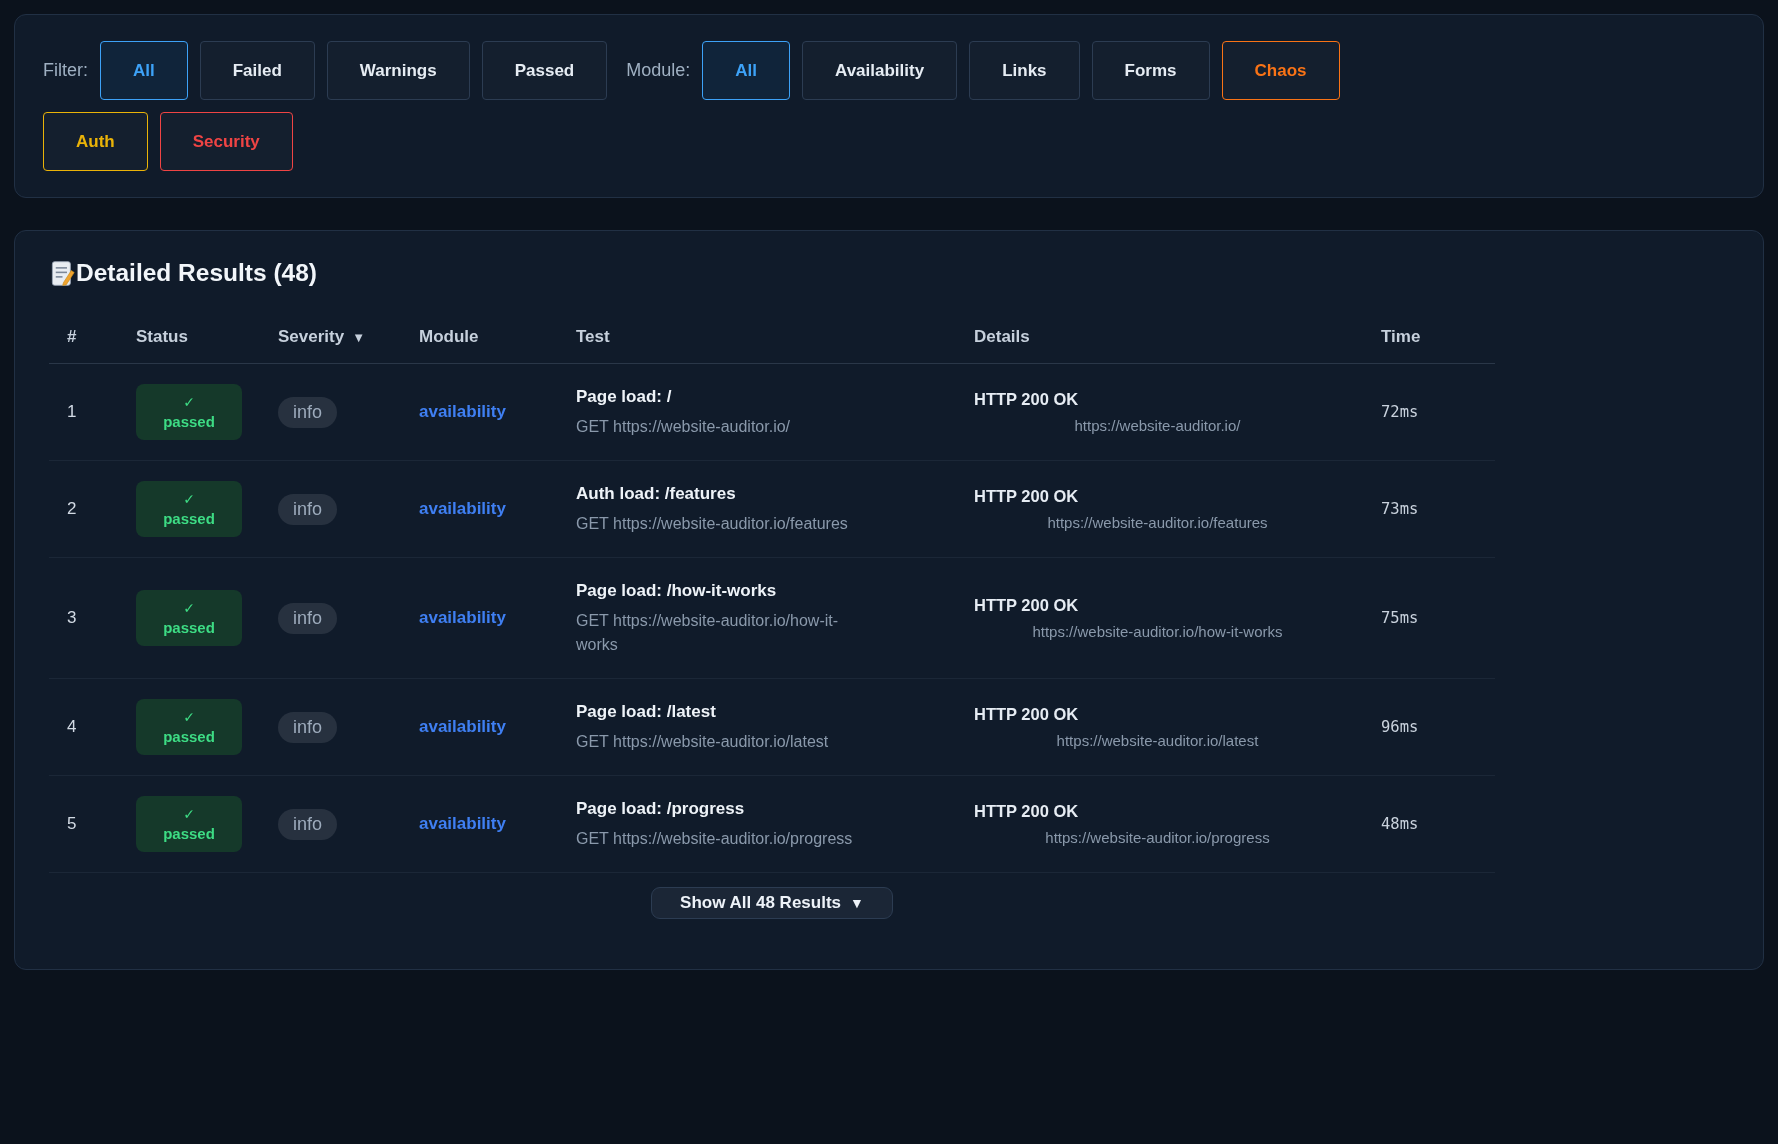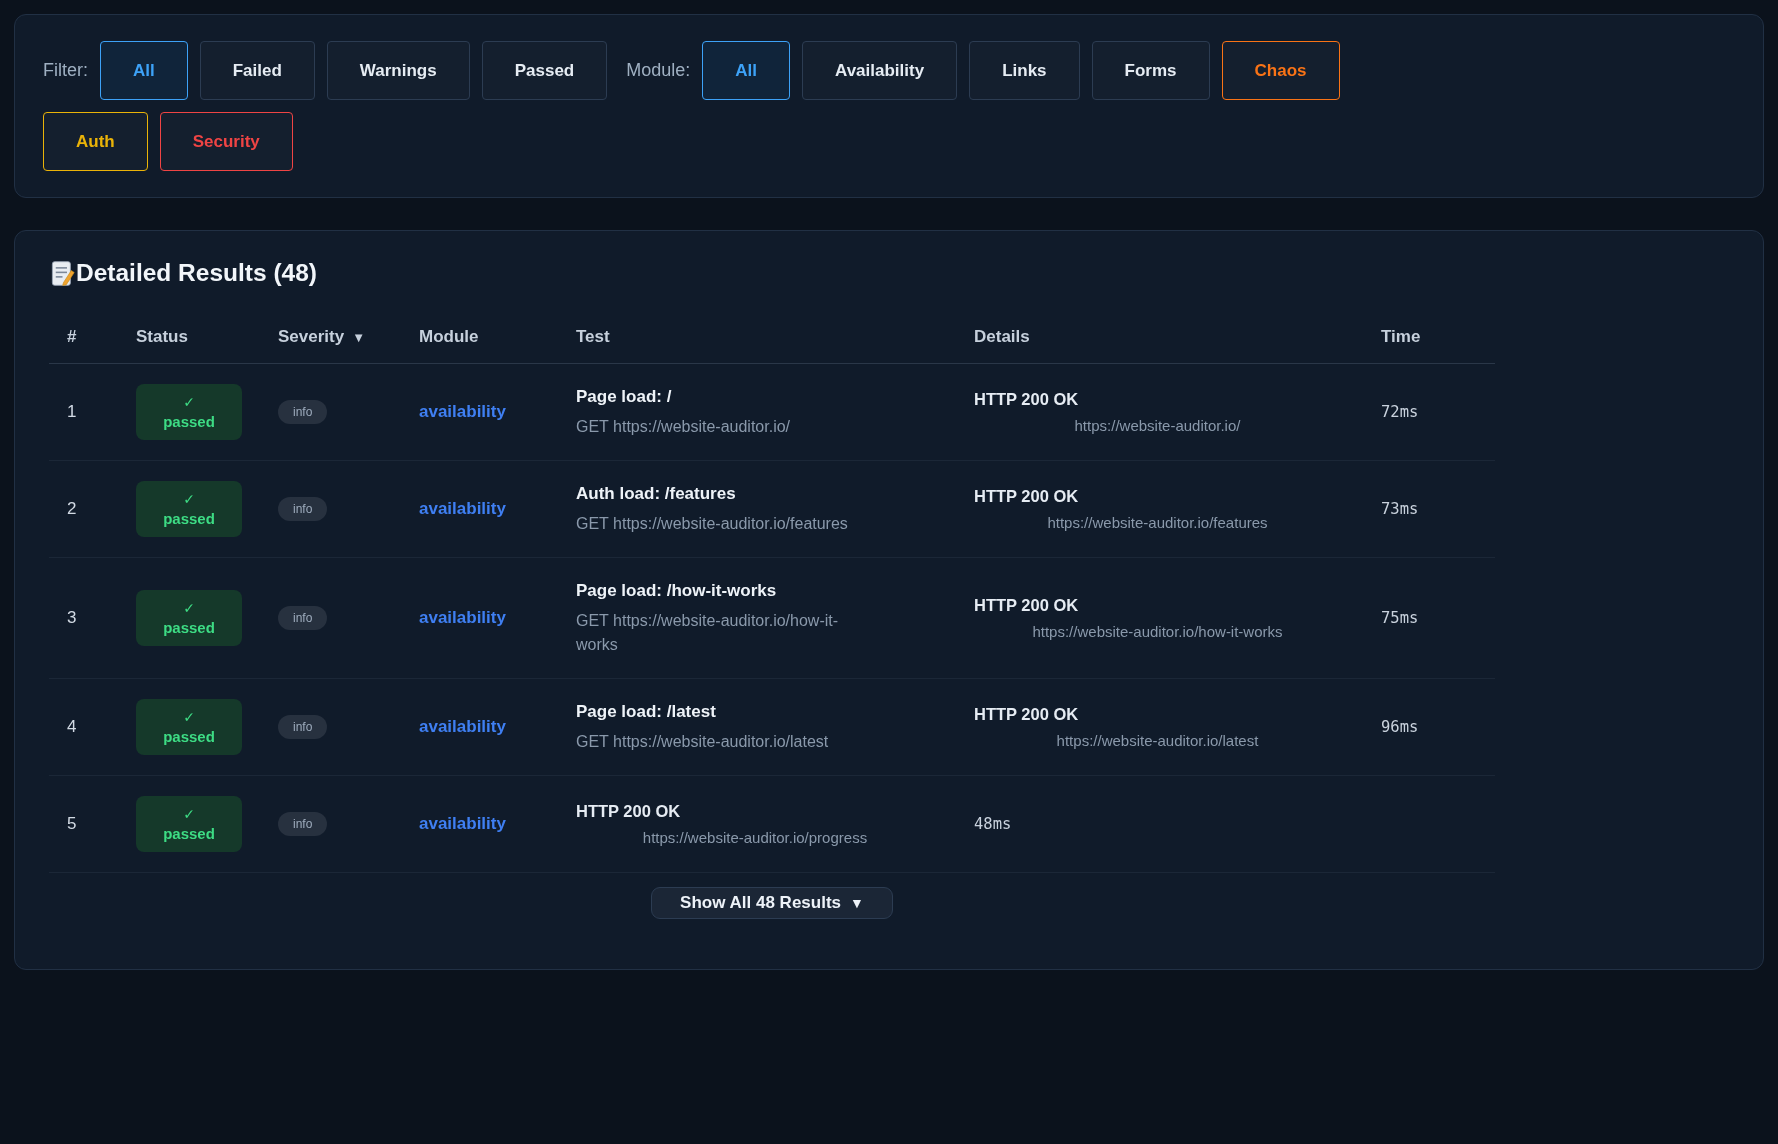--- a/index.html
+++ b/index.html
@@ -102,21 +102,21 @@
     color: var(--passed-green, #3ddc84);
   }
   .badge-passed .check { font-size: 14px; }
   .badge-passed .status-text { font-size: 15px; font-weight: 700; }
   .pill-info {
     display: inline-block;
     padding: 5px 15px;
     border-radius: 999px;
     background: var(--info-bg, #27313f);
     color: var(--info-text, #9dabbc);
-    font-size: 12px;
+    font-size: 18px;
   }
   .c-module { font-size: 17px; font-weight: 700; color: var(--module-blue, #3f7ff2); }
   .c-test { padding-right: 120px; }
   .test-title { font-size: 17px; font-weight: 600; color: #eef3f8; line-height: 1.5; margin-bottom: 5px; }
   .test-sub { font-size: 16px; color: var(--text-secondary, #8a99ab); line-height: 1.55; }
   .c-details { padding-right: 40px; }
   .details-title { font-size: 16.5px; font-weight: 600; color: #e6ecf3; margin-bottom: 8px; }
   .details-sub { font-size: 15px; color: var(--text-secondary, #8a99ab); text-align: center; }
   .c-time { font-family: "DejaVu Sans Mono", monospace; font-size: 15.5px; color: #c9d2dd; }
 
@@ -292,20 +292,24 @@
     <div class="cell c-status" data-interactable="false">
       <span class="badge-passed" data-interactable="false">
         <span class="check" data-interactable="false">✓</span>
         <span class="status-text" data-interactable="false">passed</span>
       </span>
     </div>
     <div class="cell c-severity" data-interactable="false">
       <span class="pill-info" data-interactable="false">info</span>
     </div>
     <div class="cell c-module" data-interactable="false">availability</div>
+    <div class="cell c-test" data-interactable="false">
+      <div class="test-title" data-interactable="false">Page load: /progress</div>
+      <div class="test-sub" data-interactable="false">GET https://website-auditor.io/progress</div>
+    </div>
     <div class="cell c-details" data-interactable="false">
       <div class="details-title" data-interactable="false">HTTP 200 OK</div>
       <div class="details-sub" data-interactable="false">https://website-auditor.io/progress</div>
     </div>
     <div class="cell c-time" data-interactable="false">48ms</div>
   </div>
 </div>
   </div>
 
   <div class="show-all-row" data-interactable="false">

